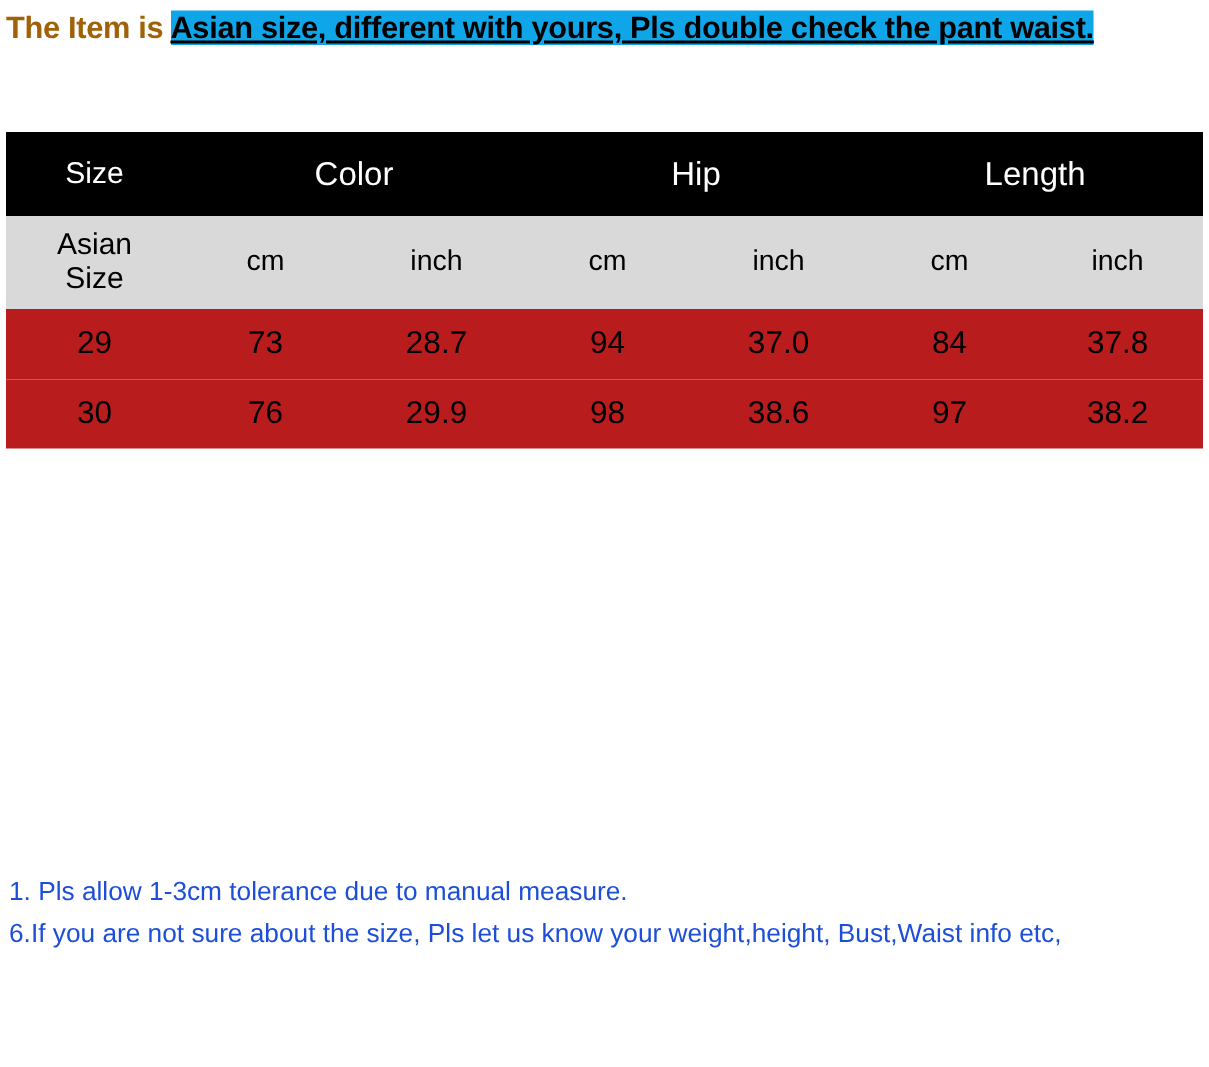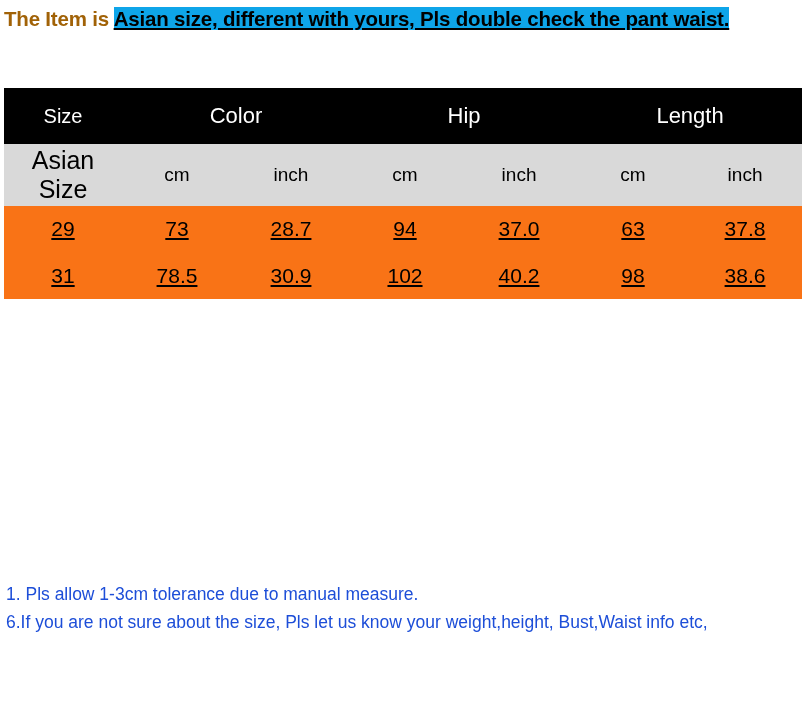--- a/index.html
+++ b/index.html
@@ -66,31 +66,30 @@
     font-size: 20px;
   }
   
   .hdr-sub > td {
     background: #d9d9d9;
     color: #000000;
     font-size: 19px;
     height: 62px;
   }
   .hdr-sub .cell-asian {
-    font-size: 25px;
+    font-size: 20px;
     line-height: 1.15;
     margin-left: 40px;
   }
   
   .data-row > td {
-    background: #f97316;
+    background: #b91c1c;
     color: #000000;
     font-size: 21px;
     height: 46.5px;
-    text-decoration: underline;
   }
 
   
   col.c-size   { width: 118px; }
   col.c-wcm    { width: 110px; }
   col.c-winch  { width: 118px; }
   col.c-hcm    { width: 110px; }
   col.c-hinch  { width: 118px; }
   col.c-lcm    { width: 110px; }
   col.c-linch  { width: 114px; }
@@ -147,31 +146,31 @@
         <td>cm</td>
         <td>inch</td>
       </tr>
 
       <tr class="data-row">
         <td>29</td>
         <td>73</td>
         <td>28.7</td>
         <td>94</td>
         <td>37.0</td>
-        <td>63</td>
+        <td>84</td>
         <td>37.8</td>
       </tr>
       <tr class="data-row">
-        <td>31</td>
-        <td>78.5</td>
-        <td>30.9</td>
-        <td>102</td>
-        <td>40.2</td>
+        <td>30</td>
+        <td>76</td>
+        <td>29.9</td>
         <td>98</td>
         <td>38.6</td>
+        <td>97</td>
+        <td>38.2</td>
       </tr>
     </tbody>
   </table>
 
   <div class="notes">
     <div>1. Pls allow 1-3cm tolerance due to manual measure.</div>
     <div>6.If you are not sure about the size, Pls let us know your weight,height, Bust,Waist info etc,</div>
   </div>
 
 </div>

